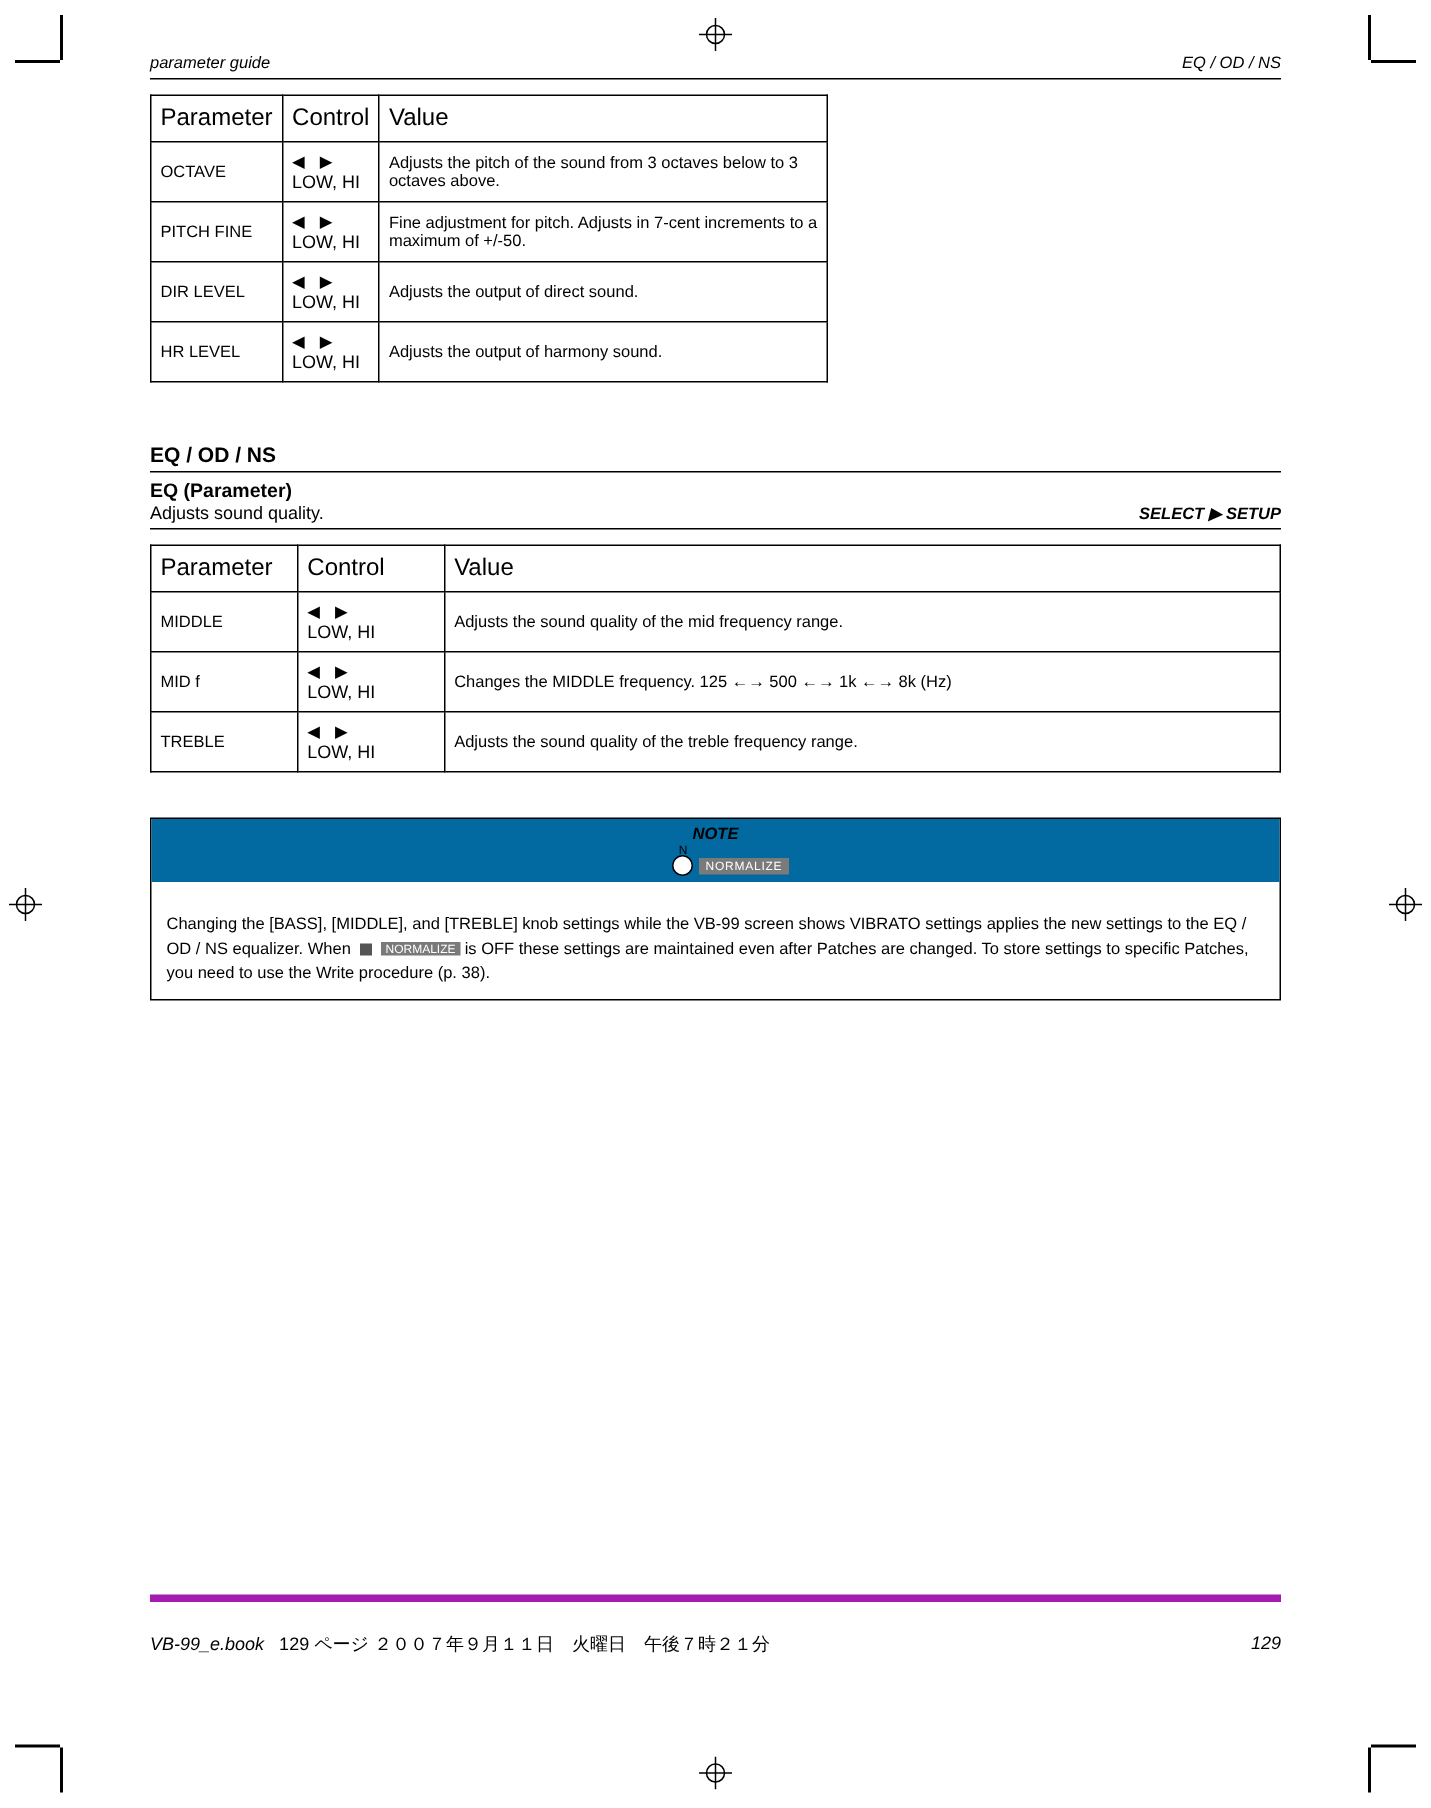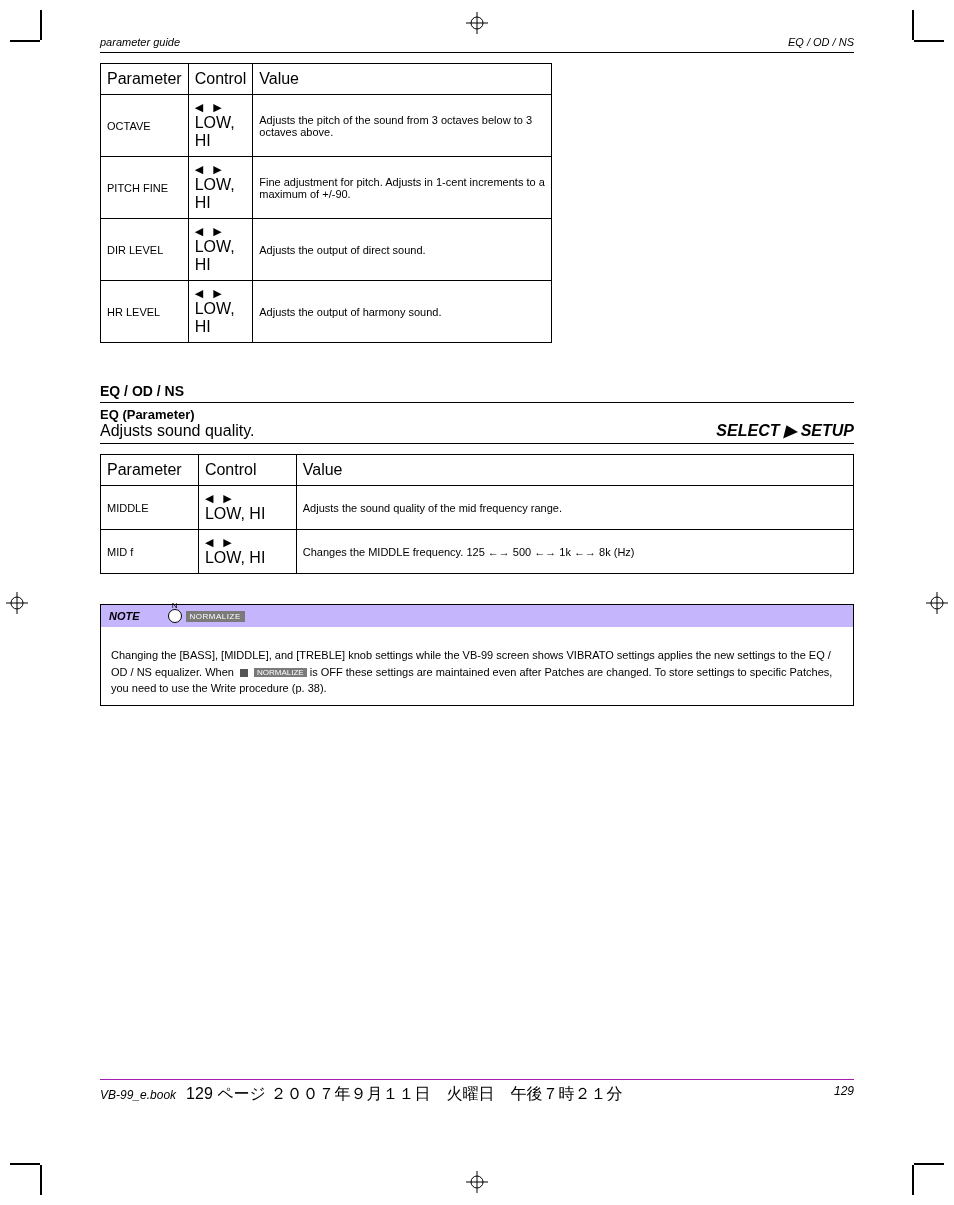--- a/index.html
+++ b/index.html
@@ -26,37 +26,37 @@
   .col-value { }
 
   .tri-left, .tri-right { display:inline-block; }
   .tri-left::before { content: "◀"; }
   .tri-right::before { content: "▶"; }
   .tri-sep { display:inline-block; width:10px;}
 
   .section-title { font-weight: bold; font-size: 14px; margin-top: 40px; border-bottom: 1px solid #000; padding-bottom: 3px;}
   .section-sub { font-size: 13px; font-weight: bold; border-bottom: 1px solid #000; padding:4px 0 3px 0; margin-bottom: 10px;}
   .sub-desc-row { display:flex; justify-content: space-between; align-items:flex-end;}
-  .sub-italic { font-style: italic; font-size: 16px;}
+  .sub-italic { font-style: italic; font-size: 11px;}
 
   .note-box { border: 1px solid #000; margin-top: 30px; }
-  .note-head { background: #c4b5fd; padding: 4px 8px; font-weight: bold; display:flex; align-items:center; gap:8px;}
+  .note-head { background: #0369a1; padding: 4px 8px; font-weight: bold; display:flex; align-items:center; gap:8px;flex-direction:column;}
   .note-head .badge-label { font-style: italic; font-weight: bold; }
   .note-head .n-circle {
     width: 14px; height: 14px; border: 1px solid #000; border-radius: 50%;
     display:inline-flex; align-items:center; justify-content:center; font-size: 8px; background:#fff;
     position:relative;
   }
   .note-head .n-circle::before { content:"N"; position:absolute; top:-9px; font-size:8px; font-weight:normal;}
   .normalize-chip { background:#7a7a7a; color:#fff; font-size:8px; padding:1px 4px; font-weight:normal; letter-spacing:0.5px;}
   .note-body { padding: 8px 10px; line-height:1.5;margin-top:12px;}
   .note-body .stop { display:inline-block; width:8px; height:8px; background:#555; vertical-align:middle; margin:0 3px;}
   .normalize-inline { color:#fff; background:#7a7a7a; font-size:8px; padding:0 3px; vertical-align:middle;}
 
-  .footer { position:absolute; bottom: 100px; left:100px; right:100px; border-top:1px solid #a21caf; padding-top:4px; display:flex; justify-content:space-between; font-style:italic; font-size:12px;}
+  .footer { position:absolute; bottom: 100px; left:100px; right:100px; border-top:5px solid #a21caf; padding-top:20px; display:flex; justify-content:space-between; font-style:italic; font-size:12px;}
 
   
   .crop { position:absolute; width:40px; height:40px; }
   .crop::before, .crop::after { content:""; position:absolute; background:#000; }
   .crop-tl { top:20px; left:20px; }
   .crop-tl::before { width:2px; height:30px; left:20px; top:-10px;}
   .crop-tl::after { width:30px; height:2px; left:-10px; top:20px;}
   .crop-tr { top:20px; right:20px; }
   .crop-tr::before { width:2px; height:30px; right:20px; top:-10px;}
   .crop-tr::after { width:30px; height:2px; right:-10px; top:20px;}
@@ -68,21 +68,21 @@
   .crop-br::after { width:30px; height:2px; right:-10px; bottom:20px;}
 
   
   .reg { position:absolute; width:22px; height:22px; }
   .reg svg { width:22px; height:22px; display:block;}
   .reg-top { top:12px; left:50%; transform:translateX(-50%);}
   .reg-bottom { bottom:12px; left:50%; transform:translateX(-50%);}
   .reg-left { left:6px; top:50%; transform:translateY(-50%);}
   .reg-right { right:6px; top:50%; transform:translateY(-50%);}
 
-  .small { font-size:16px;}
+  .small { font-size:12px;}
 </style>
 </head>
 <body>
 
 <div class="crop crop-tl"></div>
 <div class="crop crop-tr"></div>
 <div class="crop crop-bl"></div>
 <div class="crop crop-br"></div>
 
 <div class="reg reg-top">
@@ -135,21 +135,21 @@
         <span class="small">LOW, HI</span>
       </td>
       <td>Adjusts the pitch of the sound from 3 octaves below to 3 octaves above.</td>
     </tr>
     <tr>
       <td>PITCH FINE</td>
       <td class="col-control">
         <span class="tri"><span class="tri-left"></span><span class="tri-sep"></span><span class="tri-right"></span></span><br>
         <span class="small">LOW, HI</span>
       </td>
-      <td>Fine adjustment for pitch. Adjusts in 1-cent increments to a maximum of +/-90.</td>
+      <td>Fine adjustment for pitch. Adjusts in 7-cent increments to a maximum of +/-50.</td>
     </tr>
     <tr>
       <td>DIR LEVEL</td>
       <td class="col-control">
         <span class="tri"><span class="tri-left"></span><span class="tri-sep"></span><span class="tri-right"></span></span><br>
         <span class="small">LOW, HI</span>
       </td>
       <td>Adjusts the output of direct sound.</td>
     </tr>
     <tr>
@@ -189,20 +189,28 @@
       </td>
       <td>Adjusts the sound quality of the mid frequency range.</td>
     </tr>
     <tr>
       <td>MID f</td>
       <td class="col-control">
         <span class="tri"><span class="tri-left"></span><span class="tri-sep"></span><span class="tri-right"></span></span><br>
         <span class="small">LOW, HI</span>
       </td>
       <td>Changes the MIDDLE frequency. 125 ←→ 500 ←→ 1k ←→ 8k (Hz)</td>
+    </tr>
+    <tr>
+      <td>TREBLE</td>
+      <td class="col-control">
+        <span class="tri"><span class="tri-left"></span><span class="tri-sep"></span><span class="tri-right"></span></span><br>
+        <span class="small">LOW, HI</span>
+      </td>
+      <td>Adjusts the sound quality of the treble frequency range.</td>
     </tr>
   </tbody>
     </table>
 
   <div class="note-box">
     <div class="note-head">
       <span class="badge-label">NOTE</span>
       <span style="display:inline-flex; align-items:center; gap:4px; margin-left:20px;">
         <span class="n-circle"></span>
         <span class="normalize-chip">NORMALIZE</span>

